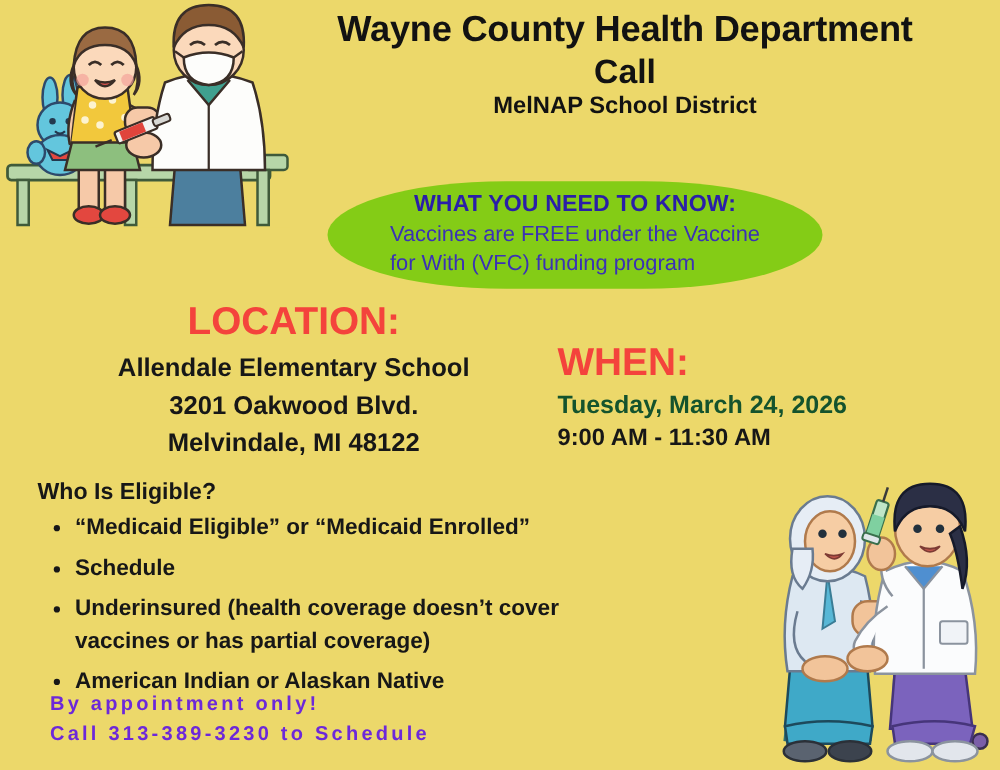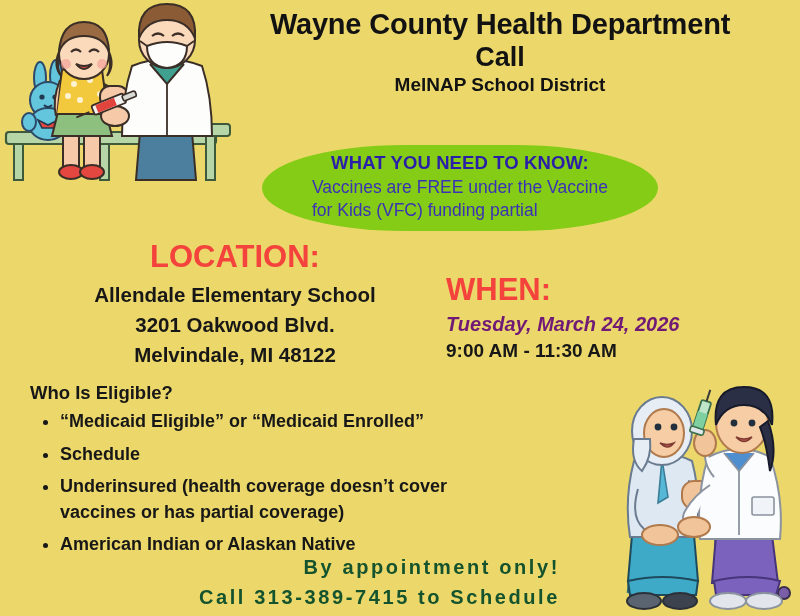--- a/index.html
+++ b/index.html
@@ -93,25 +93,24 @@
   .when-col {
     position: absolute;
     left: 446px;
     top: 240px;
     width: 320px;
     text-align: left;
     margin-top: 33px;
   }
   .when-date {
     margin-top: 4px;
-    color: #701a75;
+    color: #14532d;
     font-weight: bold;
     font-size: 20px;
     line-height: 1.3;
-    font-style: italic;
   }
   .time-label {
     margin-top: 4px;
   }
   .time-value {
     margin-top: 3px;
     color: #171717;
     font-weight: bold;
     font-size: 19px;
   }
@@ -140,24 +139,24 @@
   .eligible-list li {
     margin-bottom: 7px;
   }
 
   
   .footer {
     position: absolute;
     left: 40px;
     top: 552px;
     width: 520px;
-    text-align: right;
-    color: #14532d;
-    font-weight: bold;
-    font-size: 20px;
+    text-align: left;
+    color: #6d28d9;
+    font-weight: bold;
+    font-size: 16px;
     letter-spacing: 2.6px;
     line-height: 1.5;
   }
 
   
   .art { position: absolute; }
   .art-child { left: 0px; top: 0px; }
   .art-adult { left: 598px; top: 385px; }
   .badge     { left: 658px; top: 97px; }
 </style>
@@ -249,21 +248,21 @@
     <div class="title-line-1">Wayne County Health Department</div>
     <div class="title-line-2">Call</div>
     <div class="title-line-3">MelNAP School District</div>
   </div>
 
   
   <div class="info-pill">
     <div class="info-heading">WHAT YOU NEED TO KNOW:</div>
     <div class="info-body">
       <div>Vaccines are FREE under the Vaccine</div>
-      <div>for Kids (VFC) funding partial</div>
+      <div>for With (VFC) funding program</div>
     </div>
   </div>
 
   
   <svg class="badge" width="136" height="136" viewBox="0 0 136 136">
     <circle cx="68" cy="68" r="62" fill="#c3d4ee" stroke="#101010" stroke-width="4"></circle>
 
     <path d="M68 16 l10 22 l22 -12 l-8 23 l24 4 l-20 14 l20 14 l-24 4 l8 23 l-22 -12 l-10 22 l-10 -22 l-22 12 l8 -23 l-24 -4 l20 -14 l-20 -14 l24 -4 l-8 -23 l22 12 z" fill="#fdfdfb" opacity="0.95"></path>
 
     <path d="M40 36 q7 10 7 15 a7 7 0 0 1 -14 0 q0 -5 7 -15 z" fill="#cfe4f5" stroke="#2d6ca8" stroke-width="1.6"></path>
@@ -379,16 +378,16 @@
     <path d="M118 40 q-4 -38 28 -38 q32 0 28 38 q-8 -20 -28 -20 q-20 0 -28 20 z" fill="#2b2f45" stroke="#161a2a" stroke-width="2"></path>
     <path d="M170 36 q10 28 2 50 q-4 -30 -10 -44 z" fill="#2b2f45" stroke="#161a2a" stroke-width="2"></path>
     <circle cx="136" cy="38" r="3.4" fill="#22303d"></circle>
     <circle cx="154" cy="38" r="3.4" fill="#22303d"></circle>
     <path d="M138 52 q8 9 16 0 q-8 4 -16 0 z" fill="#c5584f" stroke="#7d3b34" stroke-width="1.4"></path>
   </svg>
 
   
   <div class="footer">
     <div>By appointment only!</div>
-    <div>Call 313-389-7415 to Schedule</div>
+    <div>Call 313-389-3230 to Schedule</div>
   </div>
 
 </div>
 
 </body></html>

